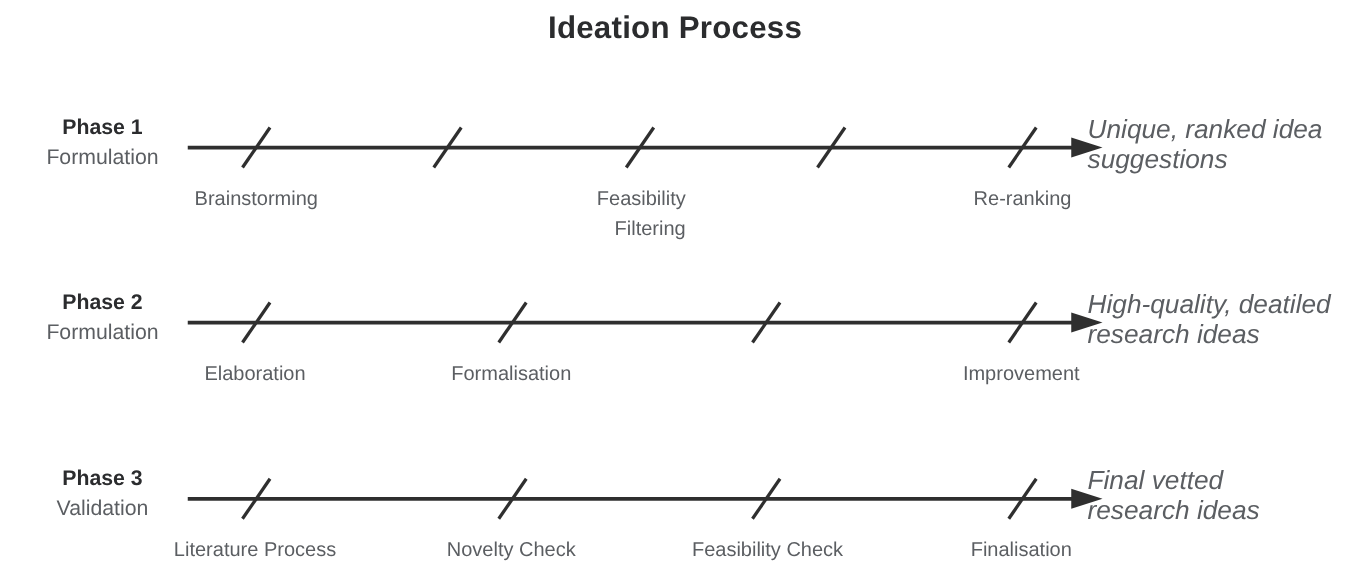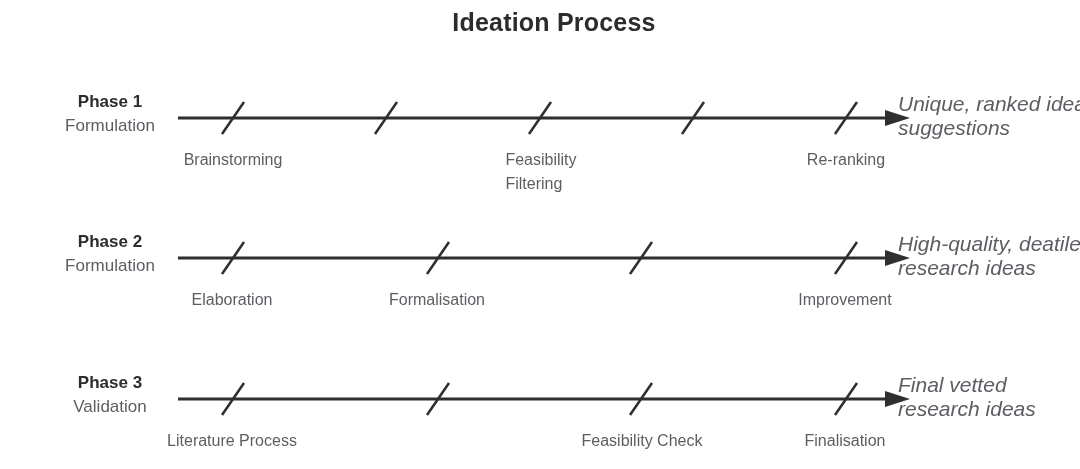--- a/index.html
+++ b/index.html
@@ -3,40 +3,40 @@
 <meta charset="utf-8">
 <style>
   html, body { margin: 0; padding: 0; }
   body {
     width: 1080px; height: 469px;
     background: var(--background, #ffffff);
     font-family: "Liberation Sans", sans-serif;
     position: relative;
     overflow: hidden;
   }
-  .canvas { position: absolute; inset: 0; margin-left: 28px; }
+  .canvas { position: absolute; inset: 0; }
   .title {
     position: absolute; top: 8px; left: 0; right: 0;
     margin: 0; text-align: center;
     font-size: 25px; font-weight: bold;
     color: var(--text_dark, #2b2c2e);
     letter-spacing: 0.2px;
   }
   .phase { position: absolute; left: 12px; width: 1080px; height: 130px; }
   .phase-label {
     position: absolute; left: 8px; top: 2px; width: 124px;
     text-align: center; line-height: 24px; font-size: 17px;
   }
   .phase-name { font-weight: bold; color: var(--text_dark, #2b2c2e); }
   .phase-subtitle { color: var(--text_gray, #5b5e62); }
   .timeline { position: absolute; left: 138px; top: 10px; width: 745px; height: 40px; }
   .step {
     position: absolute; top: 60px; transform: translateX(-50%);
     font-size: 16px; line-height: 24px; color: var(--text_gray, #5b5e62);
-    text-align: left; white-space: pre-line;
+    text-align: right; white-space: pre-line;
   }
   .outcome {
     position: absolute; left: 858px; top: 4px; width: 220px;
     font-size: 21px; font-style: italic; line-height: 24px;
     color: var(--text_gray, #55585c);
     text-align: left; white-space: pre-line;
   }
   .tl-stroke { stroke: var(--line, #2f2f2f); fill: none; }
   .tl-fill   { fill: var(--line, #2f2f2f); stroke: none; }
 </style>
@@ -96,19 +96,20 @@
     </div>
     <svg class="timeline" viewBox="0 0 745 40">
       <line class="tl-stroke" x1="0" y1="20" x2="724" y2="20" stroke-width="3"></line>
       <line class="tl-stroke" x1="44" y1="36" x2="66" y2="4" stroke-width="2.6"></line>
       <line class="tl-stroke" x1="249" y1="36" x2="271" y2="4" stroke-width="2.6"></line>
       <line class="tl-stroke" x1="452" y1="36" x2="474" y2="4" stroke-width="2.6"></line>
       <line class="tl-stroke" x1="657" y1="36" x2="679" y2="4" stroke-width="2.6"></line>
       <polygon class="tl-fill" points="732,20 707,12 707,28"></polygon>
     </svg>
     <div class="step" style="left:192px">Literature Process</div>
+    <div class="step" style="left:397px">Novelty Check</div>
     <div class="step" style="left:602px">Feasibility Check</div>
     <div class="step" style="left:805px">Finalisation</div>
     <div class="outcome">Final vetted
 research ideas</div>
   </div>
 
 </div>
 
 </body></html>

